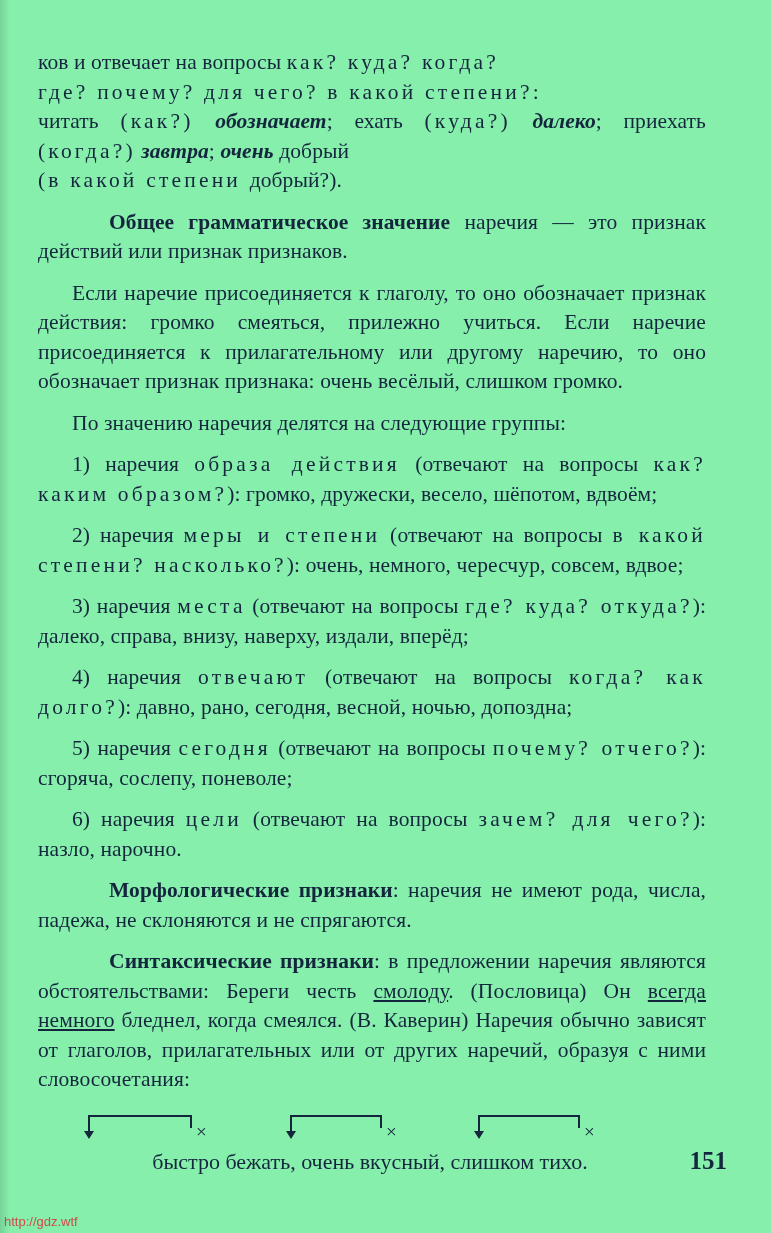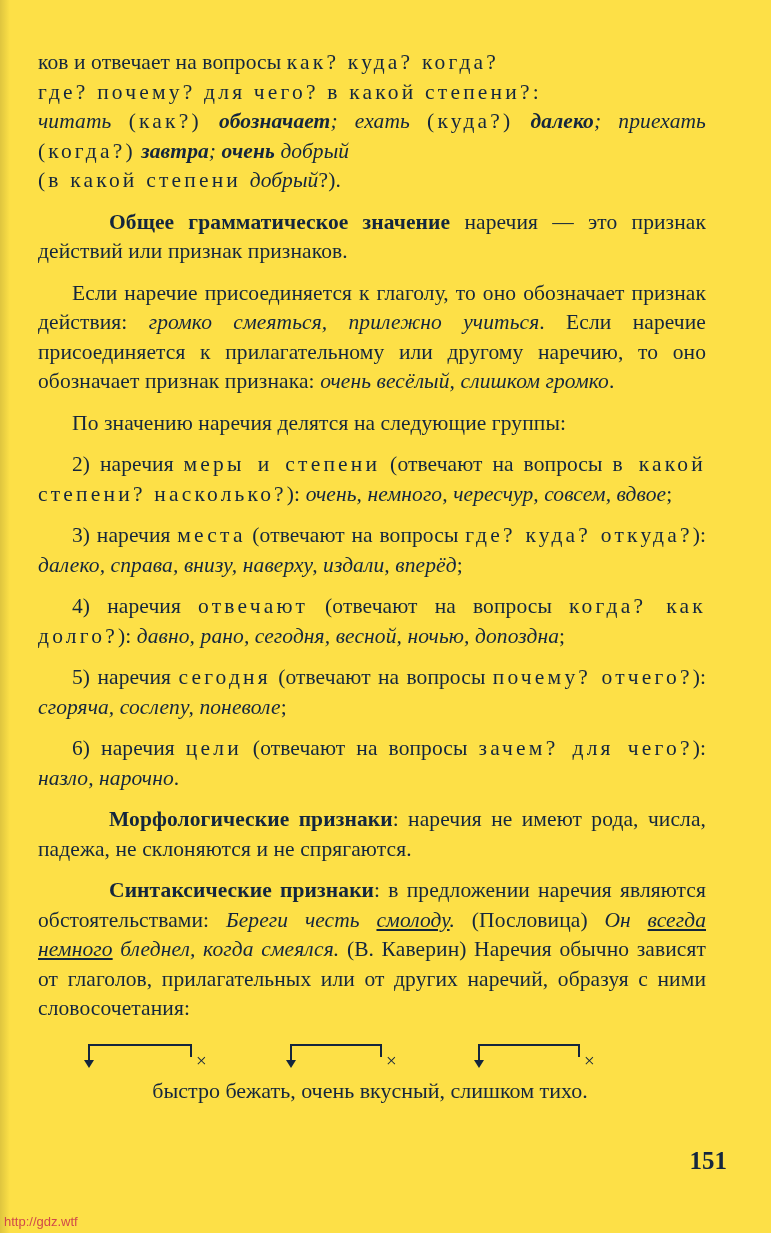--- a/index.html
+++ b/index.html
@@ -13,21 +13,21 @@
     position: relative;
     overflow: hidden;
     font-family: "Liberation Serif", serif;
     color: #12243a;
   }
   .page {
     position: absolute;
     left: 0; top: 0;
     width: 771px;
     height: 1233px;
-    background: #fde047;
+    background: #86efac;
   }
   .content {
     position: absolute;
     left: 38px;
     top: 48px;
     width: 668px;
   }
   p {
     margin: 0 0 0 0;
     font-size: 21.5px;
@@ -36,21 +36,21 @@
     color: #14263d;
     letter-spacing: 0.1px;
   }
   p.gap {
     margin-top: 12px;
   }
   .indent {
     text-indent: 34px;
   }
   .b { font-weight: bold; margin-left: 37px; }
-  .i { font-style: italic; }
+  .i { }
   .bi { font-weight: bold; font-style: italic; }
   .sp { letter-spacing: 3.2px; }
   .u { text-decoration: underline; }
   .pagenum {
     position: absolute;
     right: 44px;
     bottom: 58px;
     font-size: 25px;
     font-weight: bold;
     color: #15273e;
@@ -154,20 +154,23 @@
     <p class="gap indent">
       <span class="b">Общее грамматическое значение</span><span> наречия — это признак действий или признак признаков.</span>
     </p>
 
     <p class="gap indent">
       <span>Если наречие присоединяется к глаголу, то оно обозначает признак действия: </span><span class="i">громко смеяться, прилежно учиться</span><span>. Если наречие присоединяется к прилагательному или другому наречию, то оно обозначает признак признака: </span><span class="i">очень весёлый, слишком громко</span><span>.</span>
     </p>
 
     <p class="gap indent">По значению наречия делятся на следующие группы:</p>
 
+    <p class="gap indent">
+      <span>1) наречия </span><span class="sp">образа действия</span><span> (отвечают на вопросы </span><span class="sp">как? каким образом?</span><span>): </span><span class="i">громко, дружески, весело, шёпотом, вдвоём</span><span>;</span>
+    </p>
 
     <p class="gap indent">
       <span>2) наречия </span><span class="sp">меры и степени</span><span> (отвечают на вопросы </span><span class="sp">в какой степени? насколько?</span><span>): </span><span class="i">очень, немного, чересчур, совсем, вдвое</span><span>;</span>
     </p>
 
     <p class="gap indent">
       <span>3) наречия </span><span class="sp">места</span><span> (отвечают на вопросы </span><span class="sp">где? куда? откуда?</span><span>): </span><span class="i">далеко, справа, внизу, наверху, издали, вперёд</span><span>;</span>
     </p>
 
     <p class="gap indent">

